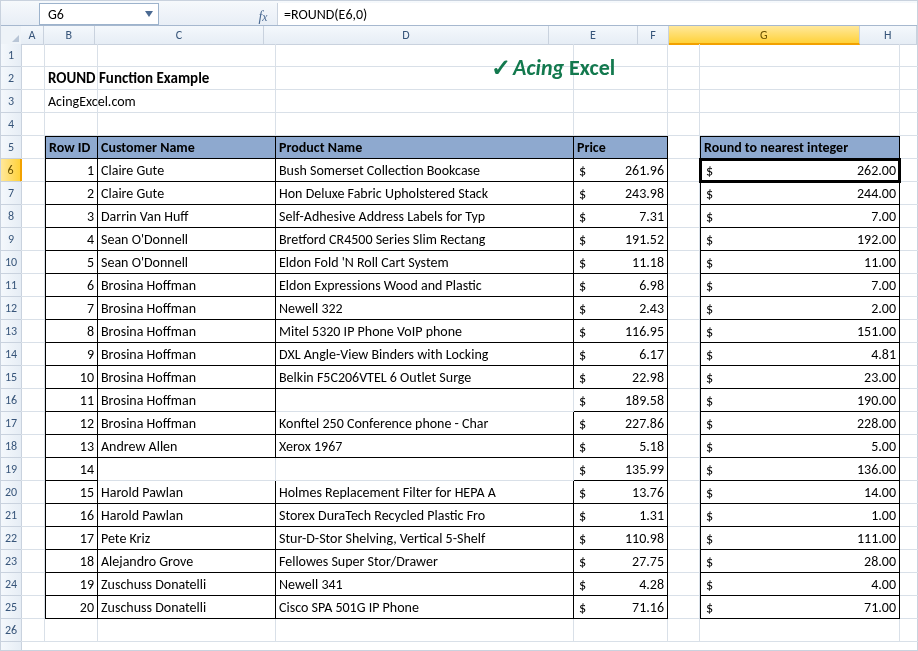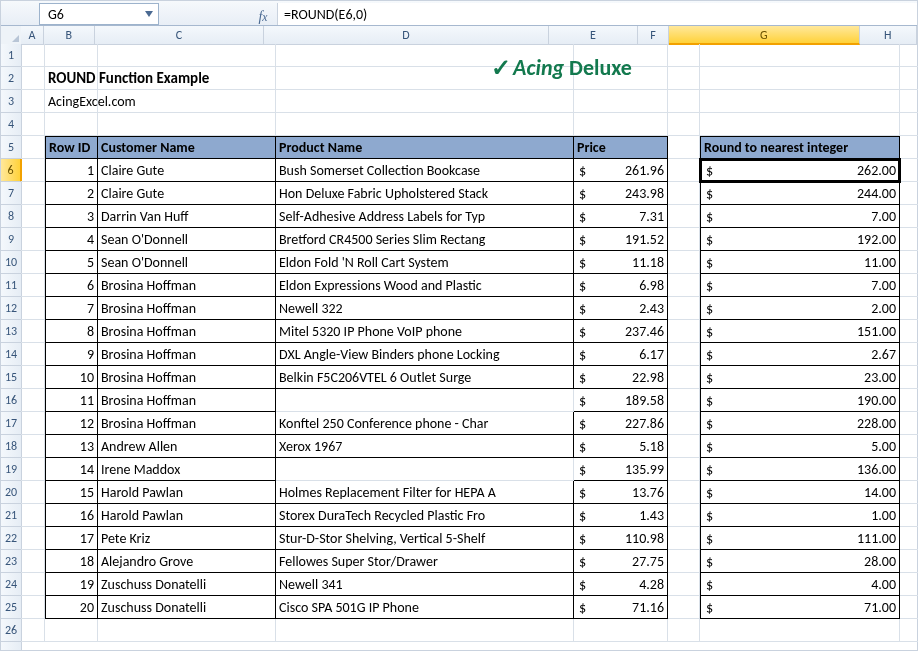--- a/index.html
+++ b/index.html
@@ -309,21 +309,21 @@
       <div class="cell cF" style="top: 0px; position: absolute;"></div>
       <div class="cell cE" style="top: 0px; position: absolute;"></div>
       <div class="cell cD" style="top: 0px; position: absolute;"></div>
       <div class="cell cC" style="top: 0px; position: absolute;"></div>
       <div class="cell cB" style="top: 0px; position: absolute;"></div>
       <div class="cell cA" style="top: 0px; position: absolute;"></div>
 
     <div class="logo">
       <span class="chk">✓</span>
       <span class="ac">Acing</span>&nbsp;
-      <span>Deluxe</span>
+      <span>Excel</span>
     </div>
   <div class="cell cB title" style="top: 23px; position: absolute; overflow: visible;">ROUND Function Example</div>
       <div class="cell cB" style="top: 46px; position: absolute; overflow: visible;">AcingExcel.com</div>
       <div class="cell cB hdr topB" style="top: 92px; position: absolute; border-left: 1px solid rgb(0, 0, 0); border-right: 1px solid rgb(0, 0, 0); border-bottom: 1px solid rgb(0, 0, 0);">Row ID</div>
       <div class="cell cC hdr topB" style="top: 92px; position: absolute; border-right: 1px solid rgb(0, 0, 0); border-bottom: 1px solid rgb(0, 0, 0);">Customer Name</div>
       <div class="cell cD hdr topB" style="top: 92px; position: absolute; border-right: 1px solid rgb(0, 0, 0); border-bottom: 1px solid rgb(0, 0, 0);">Product Name</div>
       <div class="cell cE hdr topB" style="top: 92px; position: absolute; border-right: 1px solid rgb(0, 0, 0); border-bottom: 1px solid rgb(0, 0, 0);">Price</div>
       <div class="cell cG hdr topB" style="top: 92px; position: absolute; border-left: 1px solid rgb(0, 0, 0); border-right: 1px solid rgb(0, 0, 0); border-bottom: 1px solid rgb(0, 0, 0);">Round to nearest integer</div>
       <div class="cell cB num tblc" style="top: 115px; position: absolute; border-left: 1px solid rgb(0, 0, 0); border-right: 1px solid rgb(0, 0, 0); border-bottom: 1px solid rgb(0, 0, 0);">1</div>
       <div class="cell cC" style="top: 115px; position: absolute; border-right: 1px solid rgb(0, 0, 0); border-bottom: 1px solid rgb(0, 0, 0);">Claire Gute</div>
@@ -429,42 +429,42 @@
           <span class="sym">$</span>
           <span class="val">2.00</span>
         </span>
       </div>
       <div class="cell cB num tblc" style="top: 276px; position: absolute; border-left: 1px solid rgb(0, 0, 0); border-right: 1px solid rgb(0, 0, 0); border-bottom: 1px solid rgb(0, 0, 0);">8</div>
       <div class="cell cC" style="top: 276px; position: absolute; border-right: 1px solid rgb(0, 0, 0); border-bottom: 1px solid rgb(0, 0, 0);">Brosina Hoffman</div>
       <div class="cell cD" style="top: 276px; position: absolute; border-right: 1px solid rgb(0, 0, 0); border-bottom: 1px solid rgb(0, 0, 0);">Mitel 5320 IP Phone VoIP phone</div>
       <div class="cell cE" style="top: 276px; position: absolute; border-right: 1px solid rgb(0, 0, 0); border-bottom: 1px solid rgb(0, 0, 0);">
         <span class="money">
           <span class="sym">$</span>
-          <span class="val">237.46</span>
+          <span class="val">116.95</span>
         </span>
       </div>
       <div class="cell cG" style="top: 276px; position: absolute; border-left: 1px solid rgb(0, 0, 0); border-right: 1px solid rgb(0, 0, 0); border-bottom: 1px solid rgb(0, 0, 0);">
         <span class="money">
           <span class="sym">$</span>
           <span class="val">151.00</span>
         </span>
       </div>
       <div class="cell cB num tblc" style="top: 299px; position: absolute; border-left: 1px solid rgb(0, 0, 0); border-right: 1px solid rgb(0, 0, 0); border-bottom: 1px solid rgb(0, 0, 0);">9</div>
       <div class="cell cC" style="top: 299px; position: absolute; border-right: 1px solid rgb(0, 0, 0); border-bottom: 1px solid rgb(0, 0, 0);">Brosina Hoffman</div>
-      <div class="cell cD" style="top: 299px; position: absolute; border-right: 1px solid rgb(0, 0, 0); border-bottom: 1px solid rgb(0, 0, 0);">DXL Angle-View Binders phone Locking</div>
+      <div class="cell cD" style="top: 299px; position: absolute; border-right: 1px solid rgb(0, 0, 0); border-bottom: 1px solid rgb(0, 0, 0);">DXL Angle-View Binders with Locking</div>
       <div class="cell cE" style="top: 299px; position: absolute; border-right: 1px solid rgb(0, 0, 0); border-bottom: 1px solid rgb(0, 0, 0);">
         <span class="money">
           <span class="sym">$</span>
           <span class="val">6.17</span>
         </span>
       </div>
       <div class="cell cG" style="top: 299px; position: absolute; border-left: 1px solid rgb(0, 0, 0); border-right: 1px solid rgb(0, 0, 0); border-bottom: 1px solid rgb(0, 0, 0);">
         <span class="money">
           <span class="sym">$</span>
-          <span class="val">2.67</span>
+          <span class="val">4.81</span>
         </span>
       </div>
       <div class="cell cB num tblc" style="top: 322px; position: absolute; border-left: 1px solid rgb(0, 0, 0); border-right: 1px solid rgb(0, 0, 0); border-bottom: 1px solid rgb(0, 0, 0);">10</div>
       <div class="cell cC" style="top: 322px; position: absolute; border-right: 1px solid rgb(0, 0, 0); border-bottom: 1px solid rgb(0, 0, 0);">Brosina Hoffman</div>
       <div class="cell cD" style="top: 322px; position: absolute; border-right: 1px solid rgb(0, 0, 0); border-bottom: 1px solid rgb(0, 0, 0);">Belkin F5C206VTEL 6 Outlet Surge</div>
       <div class="cell cE" style="top: 322px; position: absolute; border-right: 1px solid rgb(0, 0, 0); border-bottom: 1px solid rgb(0, 0, 0);">
         <span class="money">
           <span class="sym">$</span>
           <span class="val">22.98</span>
         </span>
@@ -513,21 +513,20 @@
           <span class="val">5.18</span>
         </span>
       </div>
       <div class="cell cG" style="top: 391px; position: absolute; border-left: 1px solid rgb(0, 0, 0); border-right: 1px solid rgb(0, 0, 0); border-bottom: 1px solid rgb(0, 0, 0);">
         <span class="money">
           <span class="sym">$</span>
           <span class="val">5.00</span>
         </span>
       </div>
       <div class="cell cB num tblc" style="top: 414px; position: absolute; border-left: 1px solid rgb(0, 0, 0); border-right: 1px solid rgb(0, 0, 0); border-bottom: 1px solid rgb(0, 0, 0);">14</div>
-      <div class="cell cC" style="top: 414px; position: absolute; border-right: 1px solid rgb(0, 0, 0); border-bottom: 1px solid rgb(0, 0, 0);">Irene Maddox</div>
       <div class="cell cE" style="top: 414px; position: absolute; border-right: 1px solid rgb(0, 0, 0); border-bottom: 1px solid rgb(0, 0, 0);">
         <span class="money">
           <span class="sym">$</span>
           <span class="val">135.99</span>
         </span>
       </div>
       <div class="cell cG" style="top: 414px; position: absolute; border-left: 1px solid rgb(0, 0, 0); border-right: 1px solid rgb(0, 0, 0); border-bottom: 1px solid rgb(0, 0, 0);">
         <span class="money">
           <span class="sym">$</span>
           <span class="val">136.00</span>
@@ -547,21 +546,21 @@
           <span class="sym">$</span>
           <span class="val">14.00</span>
         </span>
       </div>
       <div class="cell cB num tblc" style="top: 460px; position: absolute; border-left: 1px solid rgb(0, 0, 0); border-right: 1px solid rgb(0, 0, 0); border-bottom: 1px solid rgb(0, 0, 0);">16</div>
       <div class="cell cC" style="top: 460px; position: absolute; border-right: 1px solid rgb(0, 0, 0); border-bottom: 1px solid rgb(0, 0, 0);">Harold Pawlan</div>
       <div class="cell cD" style="top: 460px; position: absolute; border-right: 1px solid rgb(0, 0, 0); border-bottom: 1px solid rgb(0, 0, 0);">Storex DuraTech Recycled Plastic Fro</div>
       <div class="cell cE" style="top: 460px; position: absolute; border-right: 1px solid rgb(0, 0, 0); border-bottom: 1px solid rgb(0, 0, 0);">
         <span class="money">
           <span class="sym">$</span>
-          <span class="val">1.43</span>
+          <span class="val">1.31</span>
         </span>
       </div>
       <div class="cell cG" style="top: 460px; position: absolute; border-left: 1px solid rgb(0, 0, 0); border-right: 1px solid rgb(0, 0, 0); border-bottom: 1px solid rgb(0, 0, 0);">
         <span class="money">
           <span class="sym">$</span>
           <span class="val">1.00</span>
         </span>
       </div>
       <div class="cell cB num tblc" style="top: 483px; position: absolute; border-left: 1px solid rgb(0, 0, 0); border-right: 1px solid rgb(0, 0, 0); border-bottom: 1px solid rgb(0, 0, 0);">17</div>
       <div class="cell cC" style="top: 483px; position: absolute; border-right: 1px solid rgb(0, 0, 0); border-bottom: 1px solid rgb(0, 0, 0);">Pete Kriz</div>

